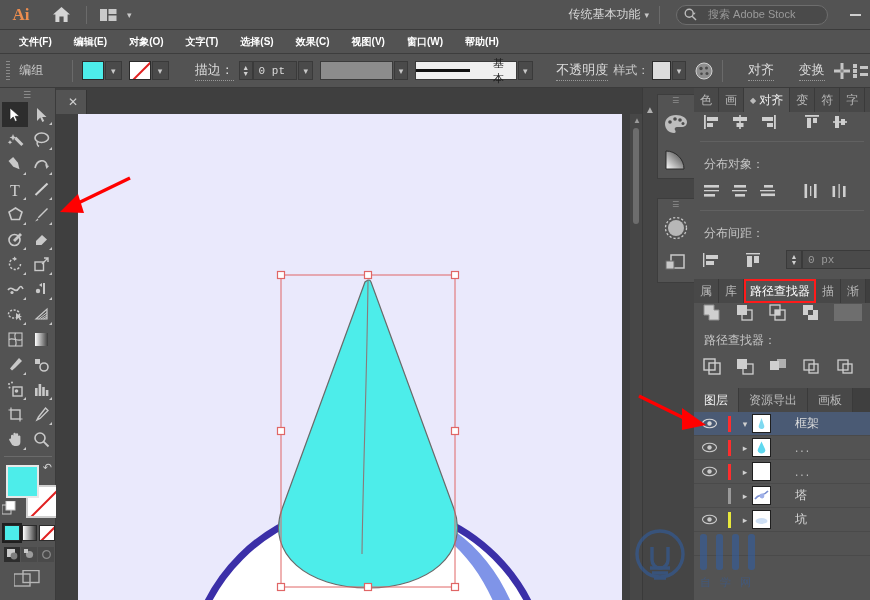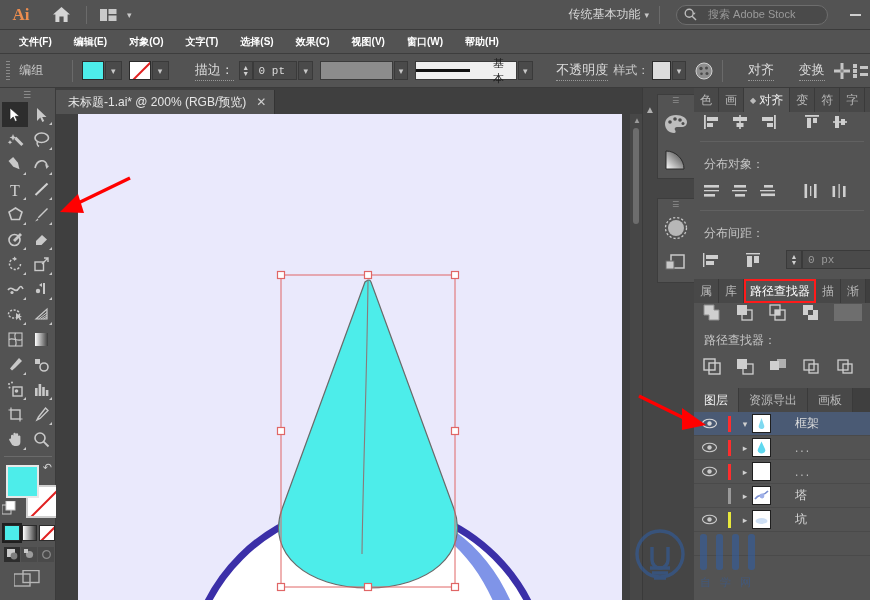--- a/index.html
+++ b/index.html
@@ -590,21 +590,20 @@
     <div class="screenmode">
       <svg width="28" height="17" viewBox="0 0 28 17">
           <rect x="0" y="4" width="16" height="12" fill="none" stroke="#b6b6b6" stroke-width="1.4"></rect>
           <rect x="9" y="0.5" width="16" height="12" fill="none" stroke="#b6b6b6" stroke-width="1.4"></rect>
         </svg>
     </div>
   </div>
 
   <div class="doctabbar">
     <div class="doctab">
-      <span class="t">未标题-1.ai* @ 200% (RGB/预览)</span>
       <span class="x">✕</span>
     </div>
   </div>
 
   <div class="canvaswrap">
     <div class="artboard">
       <svg width="544" height="486" viewBox="0 0 544 486">
 
         <circle cx="290" cy="570" r="180" fill="#ffffff" stroke="#3b2fa8" stroke-width="7"></circle>
 

